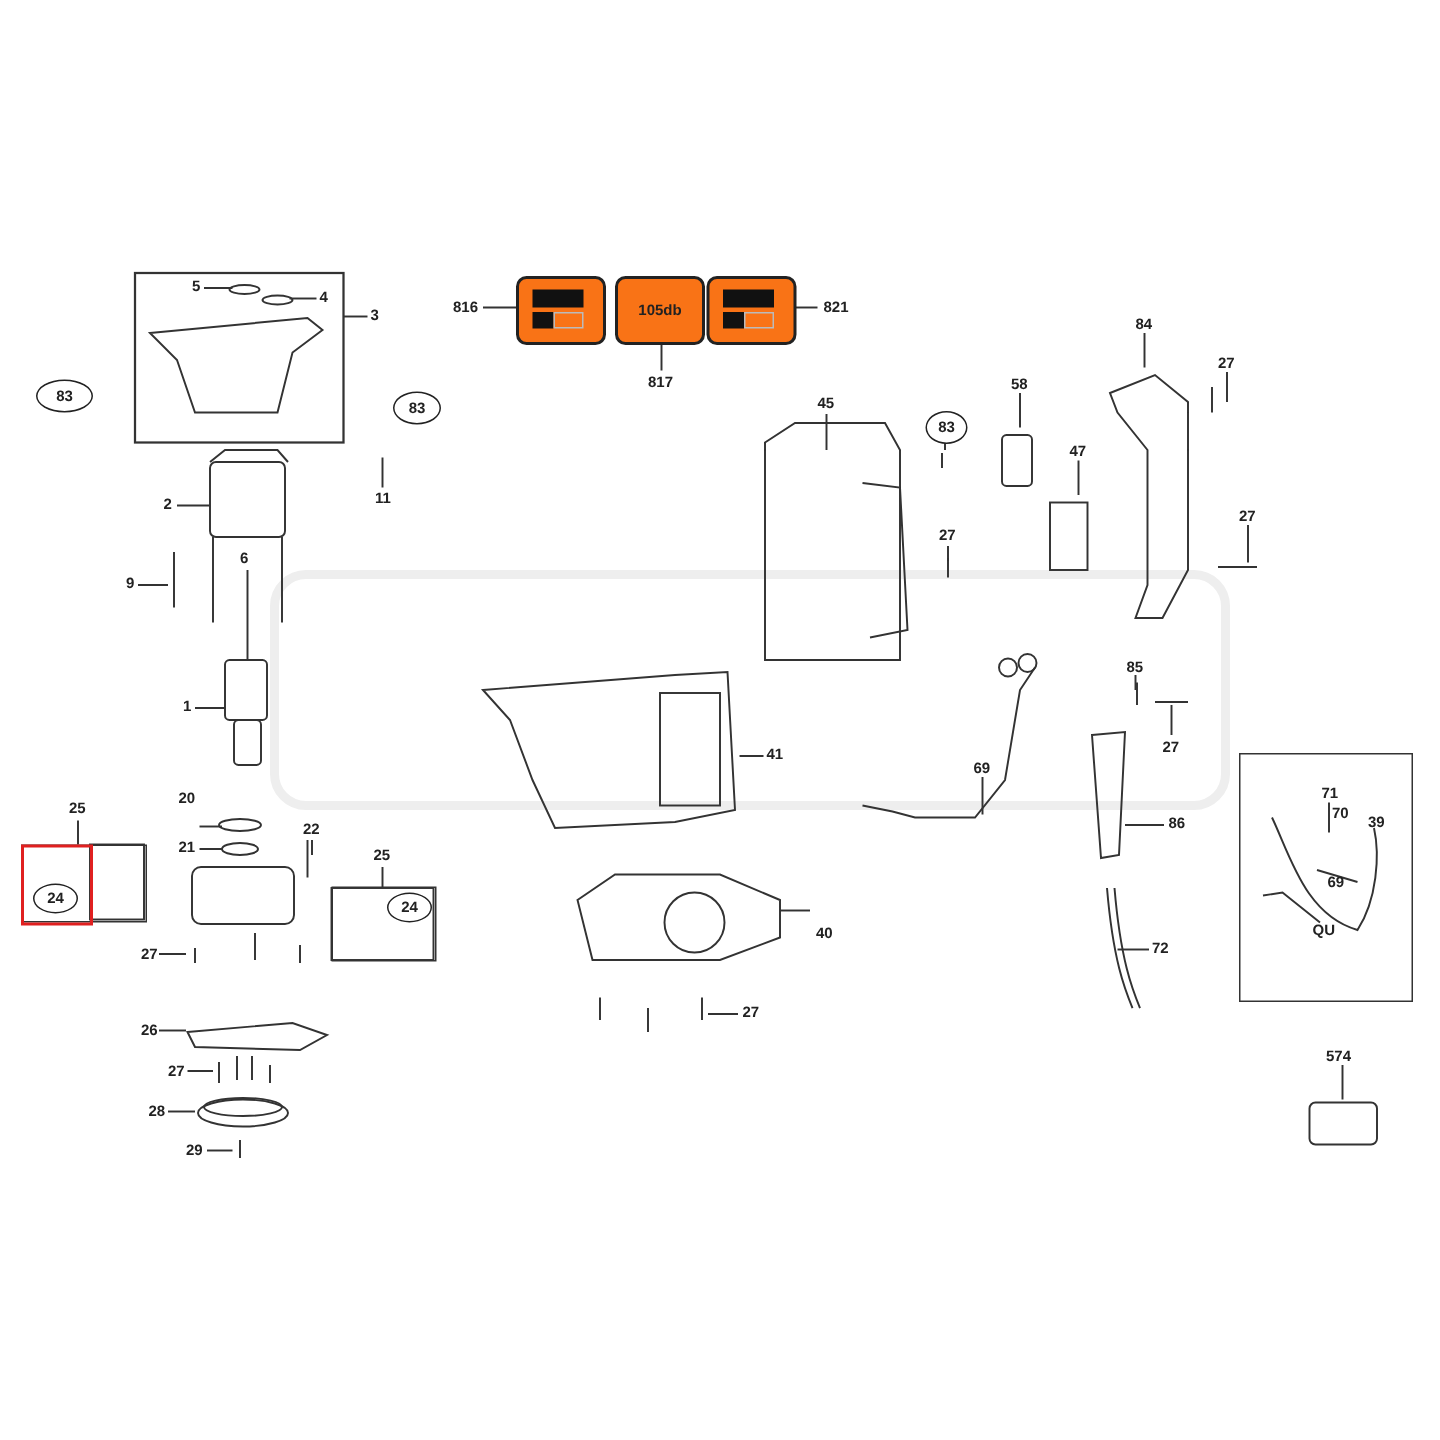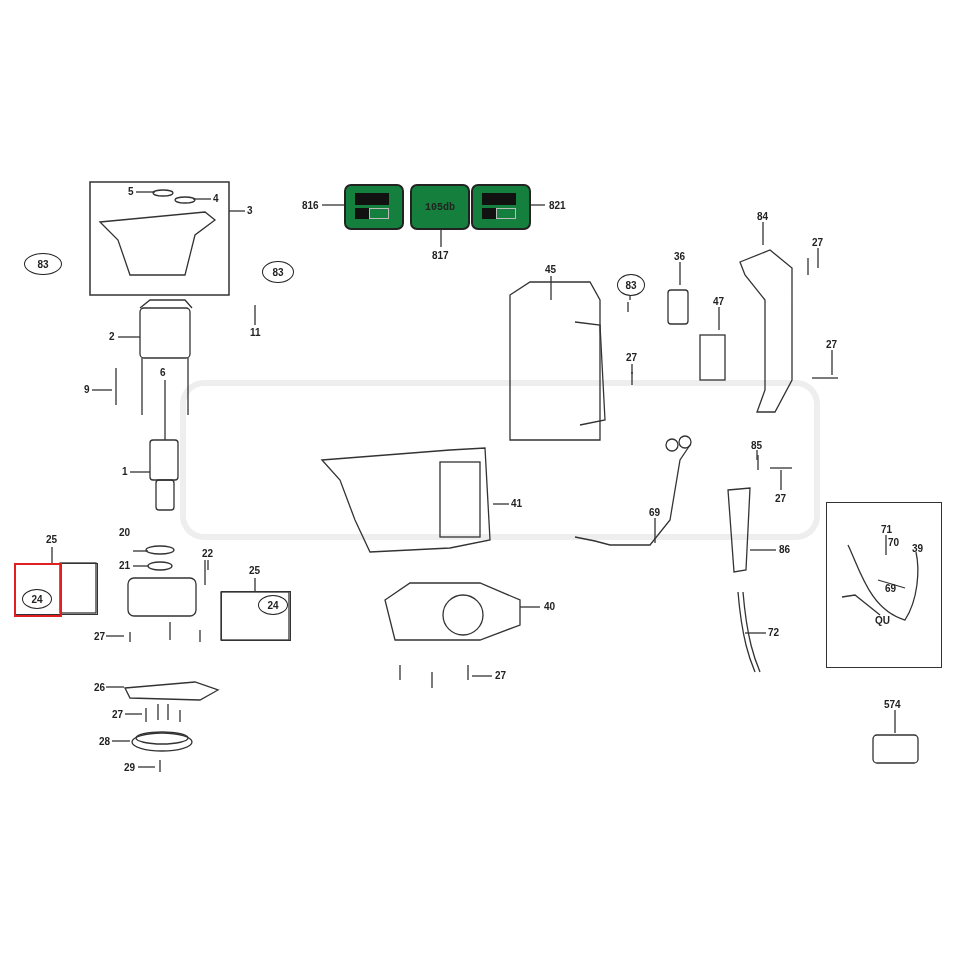--- a/index.html
+++ b/index.html
@@ -1,21 +1,21 @@
 <!DOCTYPE html>
 <html><head>
 <meta charset="utf-8">
 <style>
   html,body{margin:0;padding:0;background:#ffffff;}
   body{width:960px;height:960px;position:relative;overflow:hidden;font-family:"Liberation Sans",sans-serif;}
   #diagram{position:absolute;left:0;top:0;width:960px;height:960px;}
   .lbl{position:absolute;font-family:"Liberation Sans",sans-serif;font-weight:bold;font-size:10px;color:#222;line-height:10px;white-space:nowrap;}
   .oval{position:absolute;border:1.6px solid #222;border-radius:50%;display:flex;align-items:center;justify-content:center;font-weight:bold;font-size:10px;color:#222;background:#fff;}
   .box{position:absolute;border:1.5px solid #333;}
-  .warn{position:absolute;width:56px;height:42px;border:2px solid #222;border-radius:7px;background:#15803d;font-family:Liberation Mono, monospace;}
+  .warn{position:absolute;width:56px;height:42px;border:2px solid #222;border-radius:7px;background:#f97316;}
   .warn .b1{position:absolute;left:9px;top:7px;width:34px;height:12px;background:#111;}
   .warn .b2{position:absolute;left:9px;top:22px;width:14px;height:11px;background:#111;}
   .warn .b3{position:absolute;left:23px;top:22px;width:20px;height:11px;border:1px solid #bbb;box-sizing:border-box;}
   .watermark{position:absolute;left:180px;top:380px;width:640px;height:160px;border:6px solid #eee;border-radius:24px;box-sizing:border-box;}
   .wm-text{position:absolute;left:200px;top:400px;font-family:"DejaVu Sans",sans-serif;font-weight:bold;font-size:100px;letter-spacing:4px;color:transparent;-webkit-text-stroke:2px #e2e2e2;}
   .highlight{position:absolute;border:2.5px solid #e02020;}
   svg.parts{position:absolute;left:0;top:0;}
   svg.parts *{fill:none;stroke:#333;stroke-width:1.3;}
 </style>
 </head>
@@ -191,32 +191,32 @@
   <div class="lbl" style="left:249px;top:566px">25</div>
   <div class="lbl" style="left:94px;top:632px">27</div>
   <div class="lbl" style="left:94px;top:683px">26</div>
   <div class="lbl" style="left:112px;top:710px">27</div>
   <div class="lbl" style="left:99px;top:737px">28</div>
   <div class="lbl" style="left:124px;top:763px">29</div>
   <div class="lbl" style="left:302px;top:201px">816</div>
   <div class="lbl" style="left:432px;top:251px">817</div>
   <div class="lbl" style="left:549px;top:201px">821</div>
   <div class="lbl" style="left:545px;top:265px">45</div>
-  <div class="lbl" style="left:674px;top:252px">36</div>
+  <div class="lbl" style="left:674px;top:252px">58</div>
   <div class="lbl" style="left:713px;top:297px">47</div>
   <div class="lbl" style="left:757px;top:212px">84</div>
   <div class="lbl" style="left:812px;top:238px">27</div>
   <div class="lbl" style="left:626px;top:353px">27</div>
   <div class="lbl" style="left:826px;top:340px">27</div>
   <div class="lbl" style="left:751px;top:441px">85</div>
   <div class="lbl" style="left:775px;top:494px">27</div>
   <div class="lbl" style="left:511px;top:499px">41</div>
   <div class="lbl" style="left:649px;top:508px">69</div>
   <div class="lbl" style="left:779px;top:545px">86</div>
-  <div class="lbl" style="left:544px;top:602px">40</div>
+  <div class="lbl" style="left:544px;top:618px">40</div>
   <div class="lbl" style="left:768px;top:628px">72</div>
   <div class="lbl" style="left:495px;top:671px">27</div>
   <div class="lbl" style="left:888px;top:538px">70</div>
   <div class="lbl" style="left:881px;top:525px">71</div>
   <div class="lbl" style="left:912px;top:544px">39</div>
   <div class="lbl" style="left:885px;top:584px">69</div>
   <div class="lbl" style="left:884px;top:700px">574</div>
 
 </div>
 

